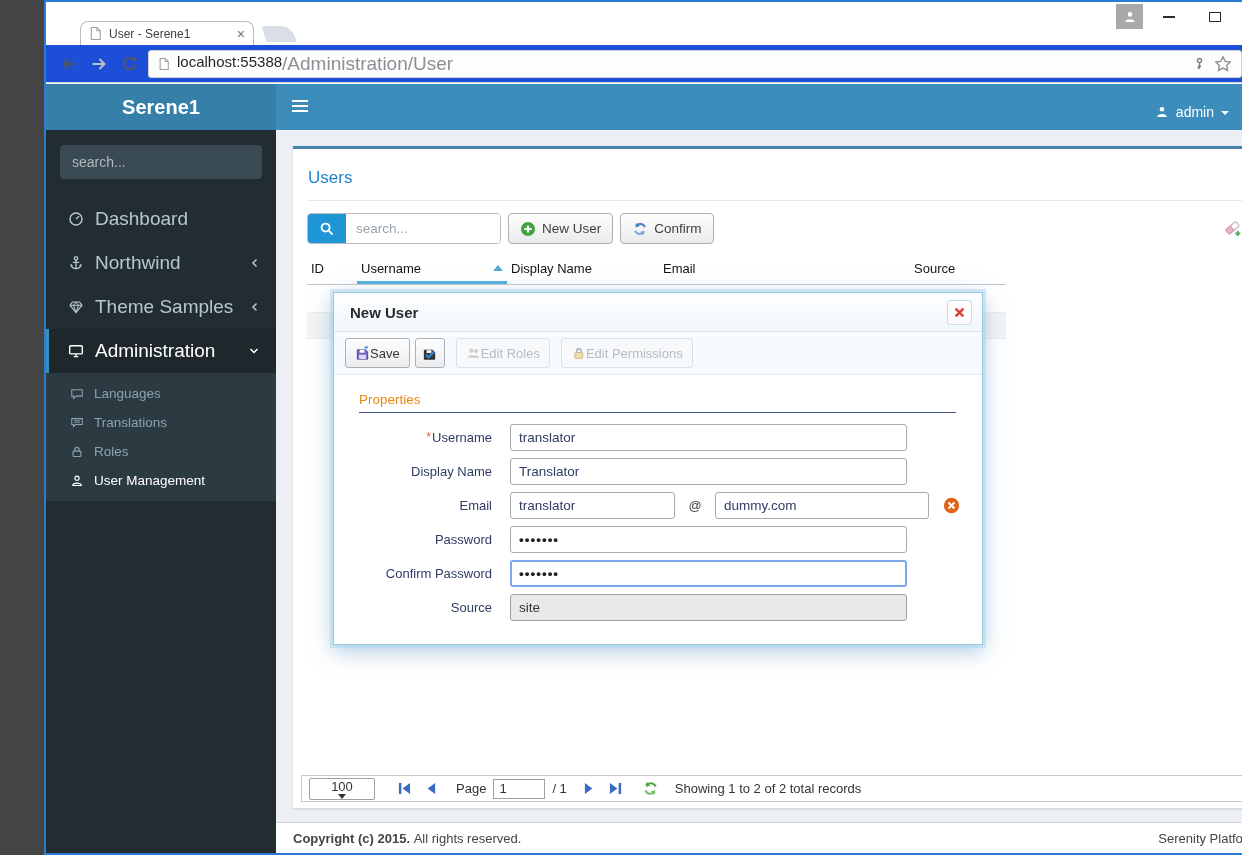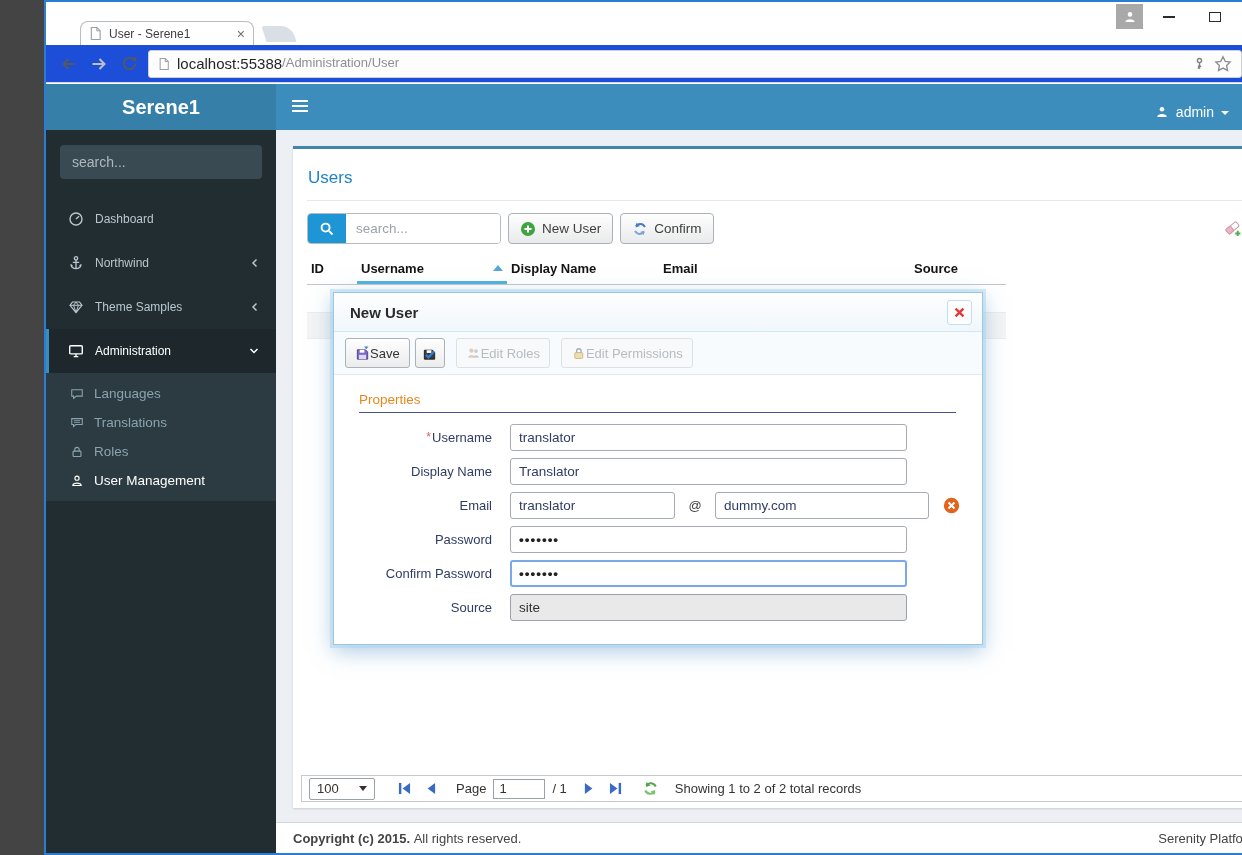--- a/index.html
+++ b/index.html
@@ -22,21 +22,21 @@
   .wb-min { left:1100px; } .wb-max { left:1146px; } .wb-close { left:1192px; }
   .glyph-min { width:12px; border-top:2px solid #2b2b2b; }
   .glyph-max { width:12px; height:10px; border:1.5px solid #2b2b2b; }
 
   .addressbar { position:absolute; top:43px; left:0; right:0; height:38px; background:#1d4ed8;
                 border-bottom:1px solid #d5d8da; display:flex; align-items:center; }
   .nav-ic { display:flex; align-items:center; justify-content:center; width:30px; height:30px; cursor:pointer; }
   .urlbox { flex:1; height:28px; margin:0 6px 0 4px; border:1px solid #cdd0d4; border-radius:3px;
             background:#fdfdfd; display:flex; align-items:center; padding:0 9px; gap:7px; cursor:text; }
   .url-host { color:#1f2326; font-size:15px; }
-  .url-path { color:#8b9096; font-size:13px; }
+  .url-path { color:#8b9096; font-size:19px; }
   .url-spacer { flex:1; }
   .chrome-menu { width:20px; margin:0 12px 0 4px; cursor:pointer; }
   .chrome-menu div { height:3px; background:#5f6368; margin:3px 0; border-radius:1px; }
 
   
   .navbar { position:absolute; top:82px; left:0; right:0; height:56px; background:#3c8dbc; }
   .brand { position:absolute; left:0; top:0; width:230px; height:46px; background:#367fa9; color:#fff;
            font-size:20px; font-weight:bold; display:flex; align-items:center; justify-content:center; cursor:pointer; }
   .nav-hamburger { position:absolute; left:246px; top:16px; width:16px; cursor:pointer; }
   .nav-hamburger div { height:2px; background:#fff; margin:0 0 3px; }
@@ -44,21 +44,21 @@
   .nav-user { display:flex; align-items:center; gap:7px; font-size:14px; cursor:pointer; }
   .caret-down { width:0; height:0; border-left:4px solid transparent; border-right:4px solid transparent; border-top:4px solid #fff; margin-top:2px; }
 
   
   .sidebar { position:absolute; top:128px; left:0; width:230px; bottom:0; background:#222d32; }
   .side-search { margin:15px 14px 18px; height:34px; background:#3a4a52; border-radius:4px;
                  display:flex; align-items:center; padding:0 12px; }
   .side-search input { flex:1; background:transparent; border:none; outline:none; color:#ccc; font-size:14px; }
   .side-search input::placeholder { color:#aeb9bf; }
   .sitem { height:44px; display:flex; align-items:center; padding:0 16px 0 19px; color:#b8c7ce;
-           font-size:12px; gap:11px; border-left:3px solid transparent; cursor:pointer; }
+           font-size:19px; gap:11px; border-left:3px solid transparent; cursor:pointer; }
   .sitem.active { background:#1e282c; color:#fff; border-left-color:#3c8dbc; }
   .si { width:16px; height:16px; flex:none; }
   .chev { margin-left:auto; display:flex; }
   .subtree { background:#2c3b41; padding:6px 0; }
   .ssub { height:29px; display:flex; align-items:center; padding-left:24px; gap:10px; color:#8aa4af; font-size:13.5px; cursor:pointer; }
   .ssub.active { color:#fff; }
   .ssub .si { width:14px; height:14px; }
 
   
   .main { position:absolute; left:230px; top:128px; right:0; bottom:0; background:#ecf0f5; }
@@ -70,37 +70,37 @@
   .qsearch { display:flex; width:194px; height:31px; border:1px solid #b4bcc2; border-radius:4px; overflow:hidden; background:#fff; }
   .qsearch-btn { width:38px; background:#1e95d4; display:flex; align-items:center; justify-content:center; flex:none; cursor:pointer; }
   .qsearch input { flex:1; border:none; outline:none; padding:0 10px; font-size:13.5px; color:#555; min-width:0; }
   .qsearch input::placeholder { color:#9aa3aa; }
   .tbtn { display:inline-flex; align-items:center; gap:6px; height:31px; padding:0 11px; border:1px solid #abb1b6;
           border-radius:4px; background:linear-gradient(#fefefe,#e9eaeb); color:#3f3f3f; font-size:13.5px; margin-left:7px; cursor:pointer; }
   .eraser-btn { margin-left:auto; margin-right:2px; cursor:pointer; display:flex; }
 
   .grid { margin-top:13px; width:699px; font-size:13px; }
   .grow { display:flex; }
-  .gh { border-bottom:1px solid #c2c7cb; color:#141414; font-weight:bold; }
+  .gh { border-bottom:1px solid #c2c7cb; color:#141414; font-weight:normal; }
   .gh > div { padding:4px 4px 8px; cursor:pointer; position:relative; }
   .c-id { width:50px; flex:none; } .c-user { width:150px; flex:none; } .c-disp { width:152px; flex:none; }
   .c-email { width:251px; flex:none; } .c-src { width:96px; flex:none; }
   .gh .sorted { box-shadow:inset 0 -3px 0 #54b0de; }
   .sort-asc { width:0; height:0; border-left:5px solid transparent; border-right:5px solid transparent;
               border-bottom:6px solid #54a9dc; float:right; margin-top:4px; }
   .gr { border-bottom:1px solid #ececec; height:28px; align-items:center; color:#3f3f3f; }
   .gr > div { padding:0 4px; }
   .gr .c-id { text-align:right; padding-right:14px; }
   .stripe { background:#f4f4f4; height:26px; border-bottom:1px solid #ececec; }
   .row-link { color:#2d73b5; text-decoration:none; cursor:pointer; }
 
   .pager { position:absolute; left:8px; right:8px; bottom:6px; height:27px; border:1px solid #c6cacd;
            background:#fff; display:flex; align-items:center; padding:0 7px; gap:7px; font-size:13px; color:#333; }
   .psel { width:66px; height:22px; border:1px solid #9aa2a8; border-radius:2px; display:flex; align-items:center;
-          padding:0 7px; justify-content:space-between; background:#fff; cursor:pointer; }
+          padding:0 7px; justify-content:space-between; background:#fff; cursor:pointer;flex-direction:column; }
   .psel-caret { width:0; height:0; border-left:4px solid transparent; border-right:4px solid transparent; border-top:5px solid #333; }
   .picon { width:18px; height:18px; cursor:pointer; display:flex; margin-left:2px; }
   .pinput { width:52px; height:20px; border:1px solid #9aa2a8; font-size:13px; padding:0 5px; color:#333; font-family:inherit; }
   .plabel { margin-left:8px; } .pof { margin-right:4px; }
   .pstatus { margin-left:8px; color:#333; }
 
   .app-footer { position:absolute; left:0; right:0; bottom:0; height:31px; background:#fff; border-top:1px solid #d2d6de;
                 display:flex; align-items:center; padding:0 26px 0 17px; font-size:13px; color:#444; }
   .foot-right { margin-left:auto; }
 

